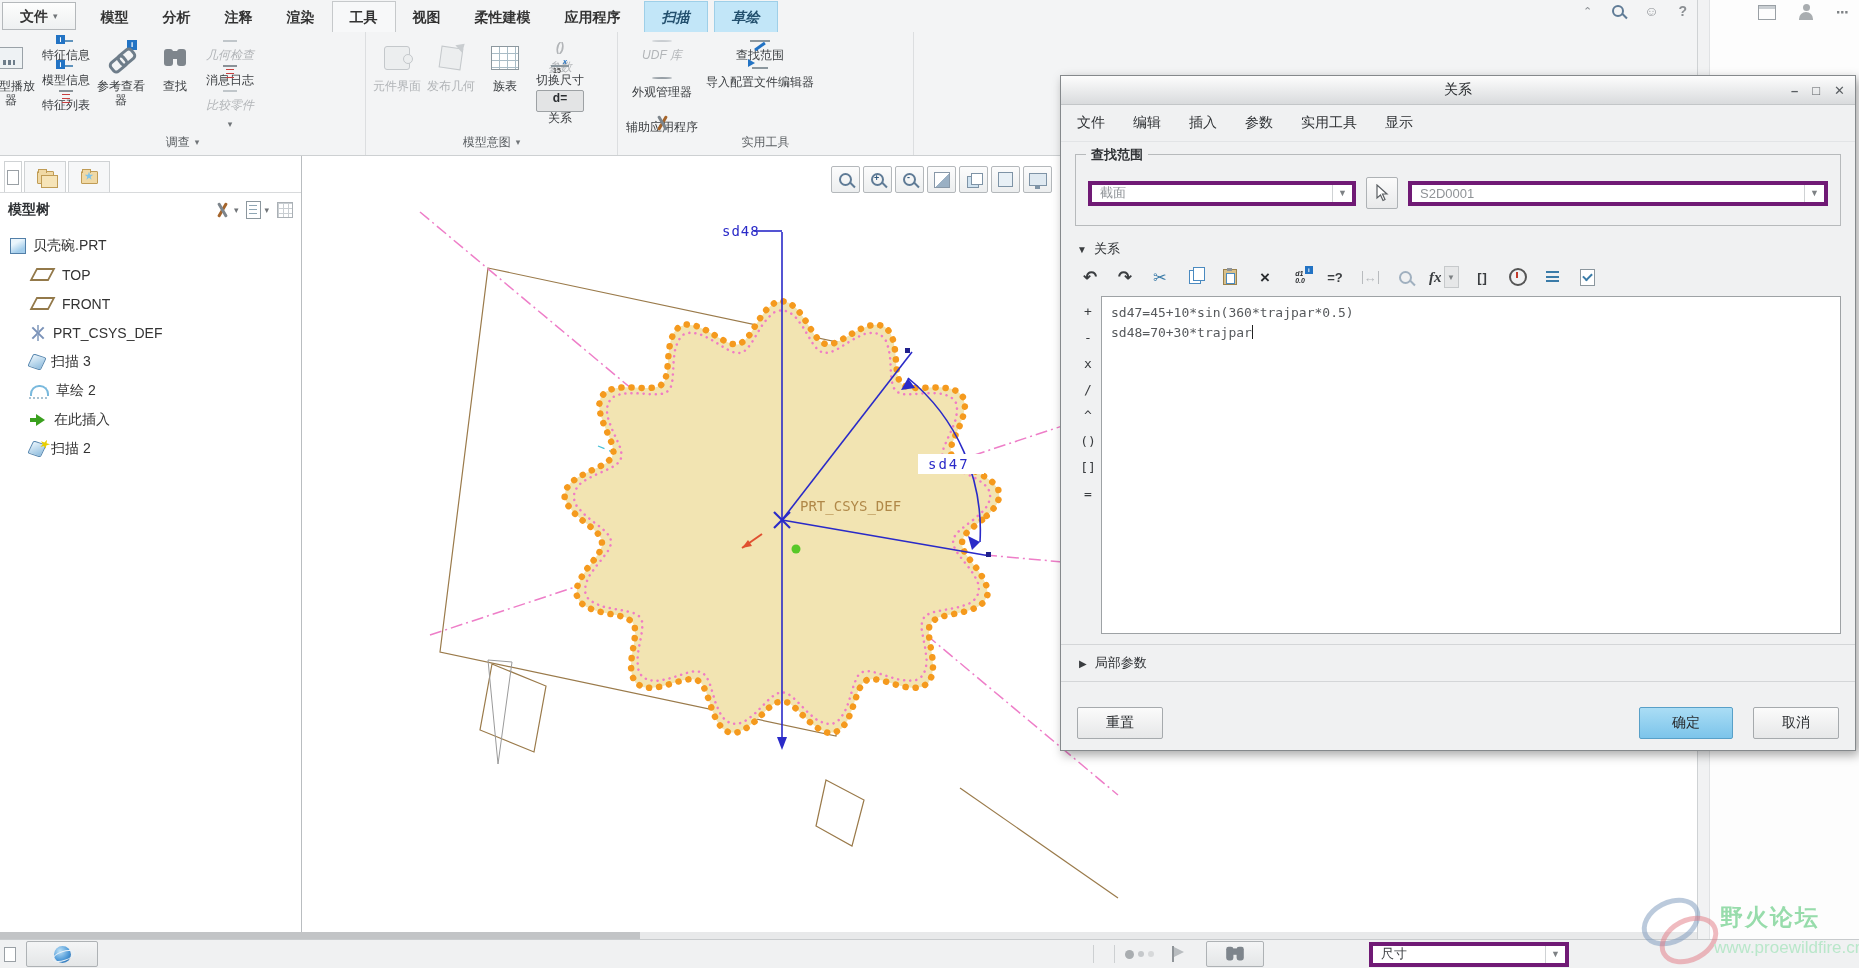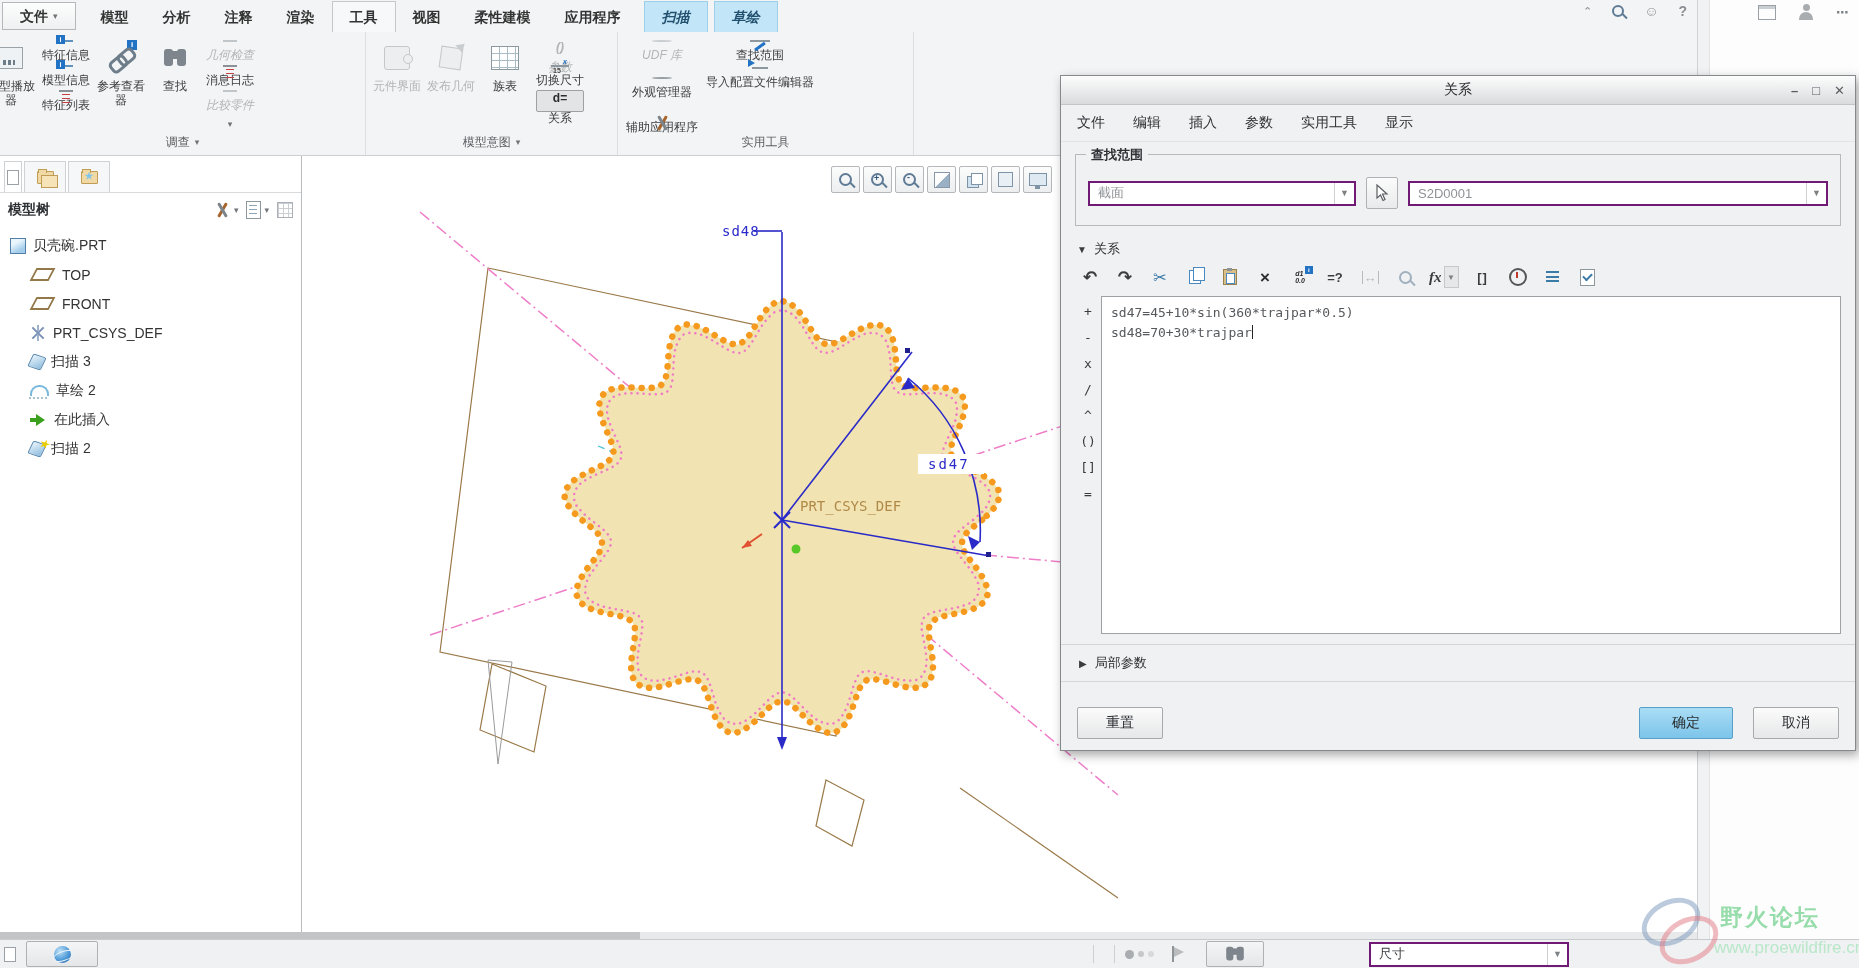--- a/index.html
+++ b/index.html
@@ -128,21 +128,21 @@
   #statusBar{position:absolute;left:0;top:939px;width:1859px;height:29px;background:#f0f1f2;border-top:1px solid #c8cbcd;box-sizing:border-box;display:flex;align-items:center;}
   .sb-sep{width:1px;height:18px;background:#cdd0d2;margin:0 10px;}
   .sb-dots{display:flex;align-items:center;gap:4px;}
   .sb-dots i{border-radius:50%;background:#a9adb0;display:block;}
   .sb-dots i.d1{width:9px;height:9px;} .sb-dots i.d2{width:6px;height:6px;opacity:.6;} .sb-dots i.d3{width:6px;height:6px;opacity:.35;}
   .i-flag{width:14px;height:16px;}
   .i-flag:before{content:"";position:absolute;left:2px;top:0;width:2px;height:16px;background:#8f9498;}
   .i-flag:after{content:"";position:absolute;left:4px;top:1px;width:0;height:0;border-top:5px solid transparent;border-bottom:5px solid transparent;border-left:10px solid #b9bdc0;}
   .sb-btn{width:56px;height:24px;display:flex;align-items:center;justify-content:center;
         background:linear-gradient(#f4f5f6,#e4e6e7);border:1px solid #aeb2b5;border-radius:2px;}
-  .combo{height:25px;background:#fff;border:2px solid #701a75;display:flex;align-items:center;box-sizing:border-box;}
+  .combo{height:25px;background:#fff;border:4px solid #701a75;display:flex;align-items:center;box-sizing:border-box;}
   .combo .ctext{flex:1;padding:0 8px;font-size:13px;color:#3a3d40;white-space:nowrap;overflow:hidden;}
   .combo .carr{width:19px;align-self:stretch;border-left:1px solid #cfd2d4;display:flex;align-items:center;justify-content:center;color:#7d8184;font-size:9px;}
   .i-doc-s{width:10px;height:13px;border:1px solid #9aa0a5;background:#fff;}
   .i-globe{width:17px;height:17px;border-radius:50%;background:radial-gradient(circle at 35% 30%,#bfe2f7,#4f9ad8 55%,#1d5c9e);}
   .i-globe:after{content:"";position:absolute;left:-2px;top:5px;width:21px;height:8px;border:1.5px solid #e8f2fa;border-radius:50%;transform:rotate(-18deg);}
   
   #rightStrip{position:absolute;left:1697px;top:0;width:162px;height:939px;background:#fdfdfd;border-left:1px solid #cfd2d4;box-sizing:border-box;}
   #rightStrip .vsb{position:absolute;left:0;top:0;width:11px;height:100%;background:#f1f2f3;border-right:1px solid #e0e2e4;}
   #stripIcons{position:absolute;right:8px;top:4px;display:flex;gap:22px;align-items:center;color:#7d8184;}
   .i-winGrid{width:16px;height:13px;border:1px solid #9aa0a5;background:linear-gradient(#c9ced2 3px,transparent 3px);}

